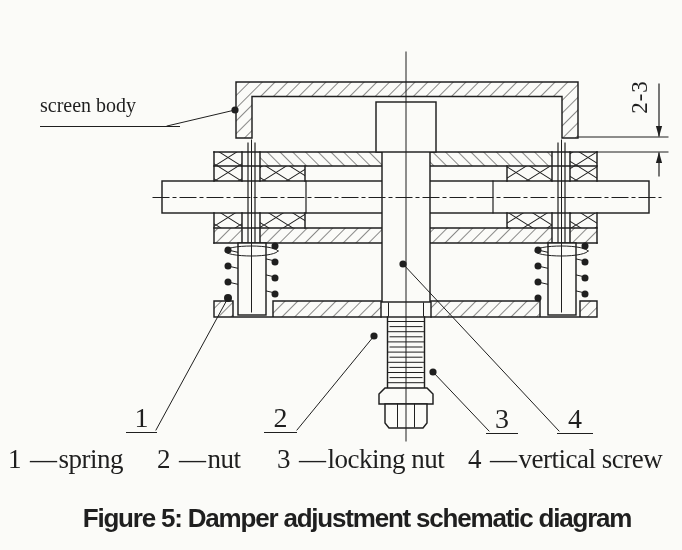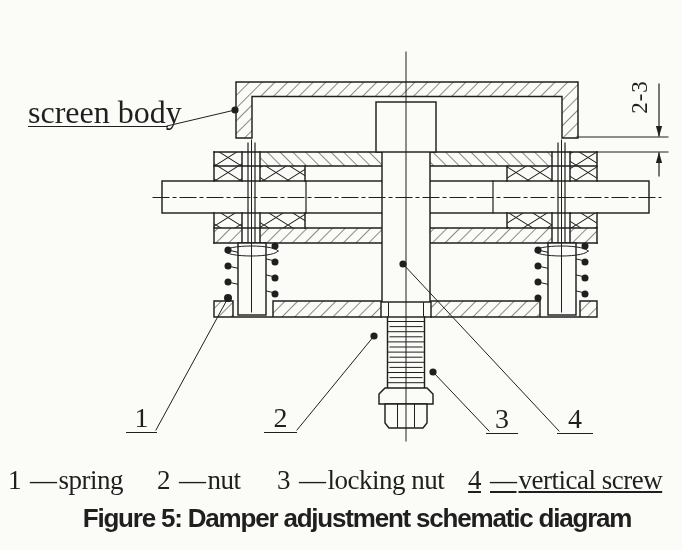--- a/index.html
+++ b/index.html
@@ -9,32 +9,32 @@
   #stage svg { position:absolute; left:0; top:0; }
 
   .st  { stroke:var(--ink); stroke-width:1.45; fill:none; stroke-linecap:square; }
   .sf  { stroke:var(--ink); stroke-width:1.45; stroke-linecap:square; }
   .thin{ stroke-width:1; }
   .med { stroke-width:1.2; }
   .fillink { fill:var(--ink); stroke:none; }
   .hatchline { stroke:var(--ink); stroke-width:1.05; }
 
   .txt { position:absolute; white-space:nowrap; color:var(--ink); }
-  #lbl-screenbody { left:28px; top:94px; width:140px; height:32px; font-size:32px;
+  #lbl-screenbody { left:40px; top:94px; width:140px; height:32px; font-size:20px;
                     border-bottom:1.6px solid var(--ink); }
   .partnum { font-size:28px; text-align:center; height:30px;
              border-bottom:1.8px solid var(--ink); }
   #pn1 { left:126px; top:402px; width:31px; }
   #pn2 { left:264px; top:402px; width:33px; }
   #pn3 { left:486px; top:403px; width:32px; }
   #pn4 { left:557px; top:403px; width:36px; }
   #lbl-dim { left:616px; top:84px; width:48px; height:26px; font-size:23px; text-align:center;
              transform:rotate(-90deg); transform-origin:center center; letter-spacing:1px; }
-  .legend-item { position:absolute; top:465px; font-size:27px; letter-spacing:-0.5px; }
-  #lg1 { left:8px; } #lg2 { left:157px; } #lg3 { left:277px;text-align:center; } #lg4 { left:468px;text-decoration:underline; }
+  .legend-item { position:absolute; top:444px; font-size:27px; letter-spacing:-0.5px; }
+  #lg1 { left:8px; } #lg2 { left:157px; } #lg3 { left:277px;text-align:center; } #lg4 { left:468px; }
   .legend-sep { margin-left:9px; margin-right:2px; }
   #caption { left:0; top:503px; width:674px; text-align:center;
              font-family:"Liberation Sans", sans-serif; font-weight:bold;
              font-size:26px; letter-spacing:-1.2px;margin-left:20px; }
 </style>
 </head>
 <body>
 
 <div id="stage">
 

